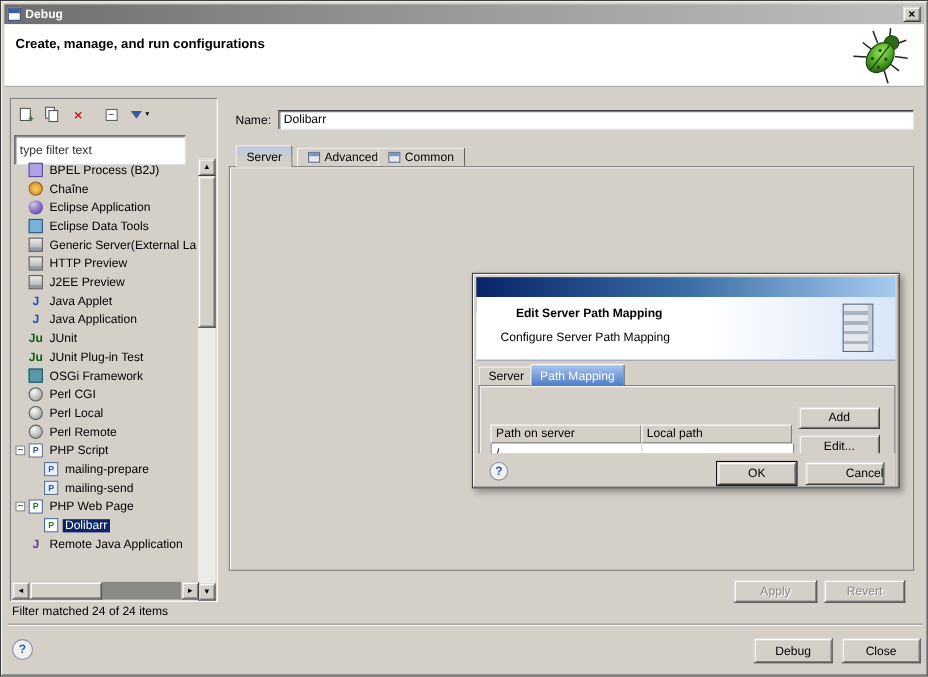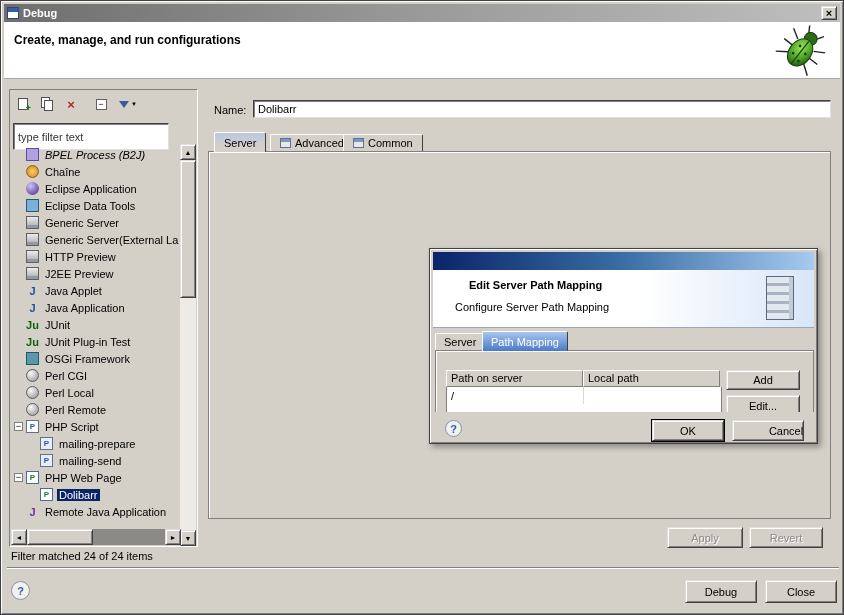--- a/index.html
+++ b/index.html
@@ -134,21 +134,21 @@
   .server-art { position:absolute; right:20px; top:6px; width:28px; height:44px;
                 background:repeating-linear-gradient(#e3e8ee 0 6px, #a9b4c2 6px 9px);
                 border:1px solid #5a6a80; box-shadow: inset -4px 0 0 #c2ccd8; }
   .dtab { position:absolute; top:84px; height:17px; background:#d4d0c8; border:1px solid;
           border-color:#fff #404040 #d4d0c8 #fff; border-bottom:none; display:flex; align-items:center;
           justify-content:center; padding:0 8px; z-index:2; border-radius:2px 2px 0 0; }
   .dtab.selected { top:82px; height:20px; z-index:3; background:linear-gradient(#a8c6ee,#4a7ac8); color:#fff; }
   .dlg-tabpanel { position:absolute; left:5px; top:101px; width:379px; height:92px; background:#d4d0c8;
                   border:1px solid #808080; box-shadow: inset 1px 1px 0 #fff; z-index:1; }
   .ptable { position:absolute; left:16px; top:121px; width:276px; z-index:1; }
-  .ptable .thead { display:flex; }
+  .ptable .thead { display:flex;margin-top:16px; }
   .th { width:137px; height:17px; background:#d4d0c8; border:1px solid; border-color:#fff #808080 #808080 #fff;
         padding:1px 4px; overflow:hidden; white-space:nowrap; }
   .tbody { background:#fff; border:1px solid #808080; border-top:none; height:38px; }
   .trow { display:flex; height:17px; }
   .td { width:137px; padding:1px 4px; border-right:1px solid #d8d8d8; display:flex; align-items:center;
         white-space:nowrap; overflow:hidden; }
   .folder { width:13px; height:10px; background:linear-gradient(#ffd980,#e8a838); border:1px solid #9a6a10;
             border-radius:1px; position:relative; margin-right:4px; flex:none; }
   .folder::before { content:""; position:absolute; top:-3px; left:-1px; width:6px; height:3px;
                     background:#eeb448; border:1px solid #9a6a10; border-bottom:none; }
@@ -223,44 +223,39 @@
       <span class="icon-collapse">−</span>
     </div>
     <div class="tool-btn" style="left:104px;width:28px">
       <span class="icon-funnel"></span>
       <span class="dd-arrow">▼</span>
     </div>
 
     <input class="field filter-input" value="type filter text" style="">
 
     <div class="tree">
-        <div class="tree-item" style="padding-left: 2px; font-style: italic;">
+        <div class="tree-item" style="padding-left: 2px;">
           <span class="exp-spacer"></span>
           <span class="ticon i-bpel"></span>
           <span class="tlabel">BPEL Process (B2J)</span>
         </div>
         <div class="tree-item" style="padding-left: 2px;">
           <span class="exp-spacer"></span>
           <span class="ticon i-chain"></span>
           <span class="tlabel">Chaîne</span>
         </div>
         <div class="tree-item" style="padding-left: 2px;">
           <span class="exp-spacer"></span>
           <span class="ticon i-eclipse"></span>
           <span class="tlabel">Eclipse Application</span>
         </div>
         <div class="tree-item" style="padding-left: 2px;">
           <span class="exp-spacer"></span>
           <span class="ticon i-datatools"></span>
           <span class="tlabel">Eclipse Data Tools</span>
-        </div>
-        <div class="tree-item" style="padding-left: 2px;">
-          <span class="exp-spacer"></span>
-          <span class="ticon i-server"></span>
-          <span class="tlabel">Generic Server</span>
         </div>
         <div class="tree-item" style="padding-left: 2px;">
           <span class="exp-spacer"></span>
           <span class="ticon i-server"></span>
           <span class="tlabel">Generic Server(External La</span>
         </div>
         <div class="tree-item" style="padding-left: 2px; text-align: center;">
           <span class="exp-spacer"></span>
           <span class="ticon i-server"></span>
           <span class="tlabel">HTTP Preview</span>

